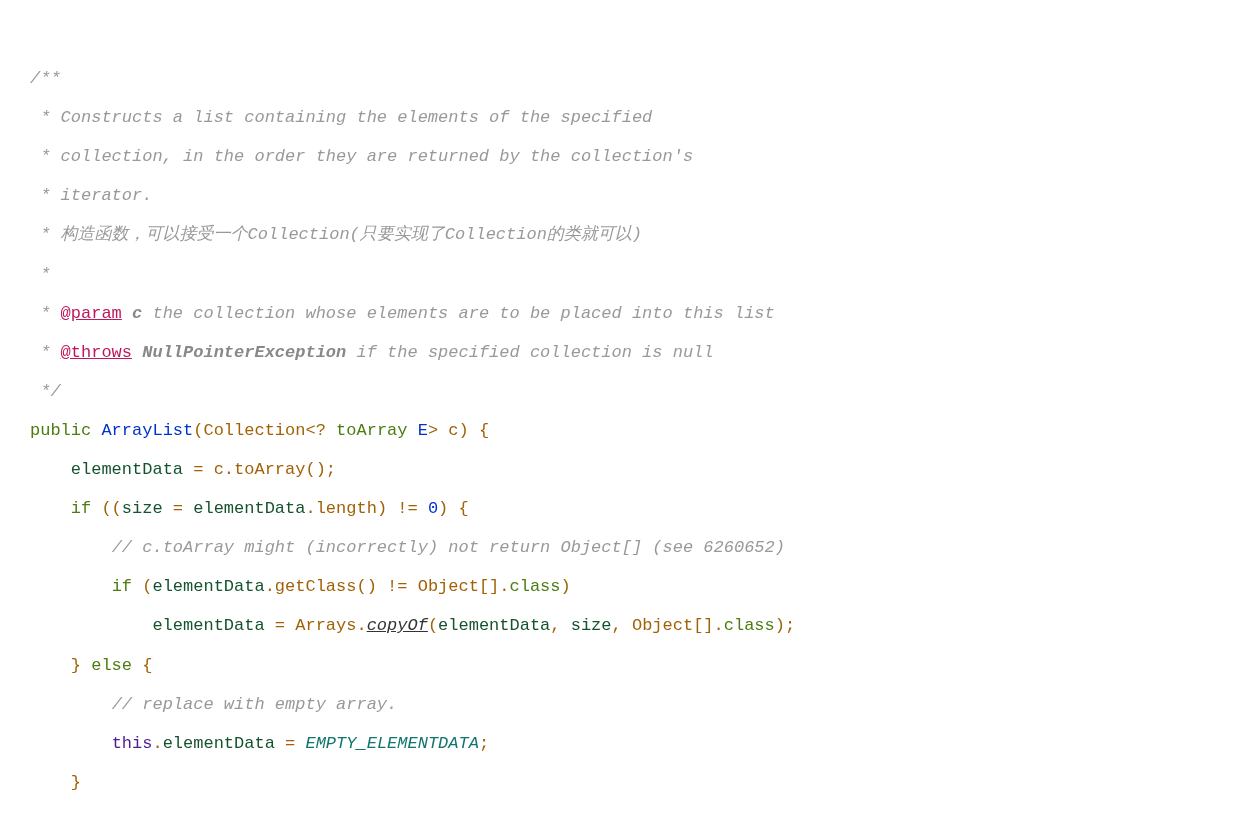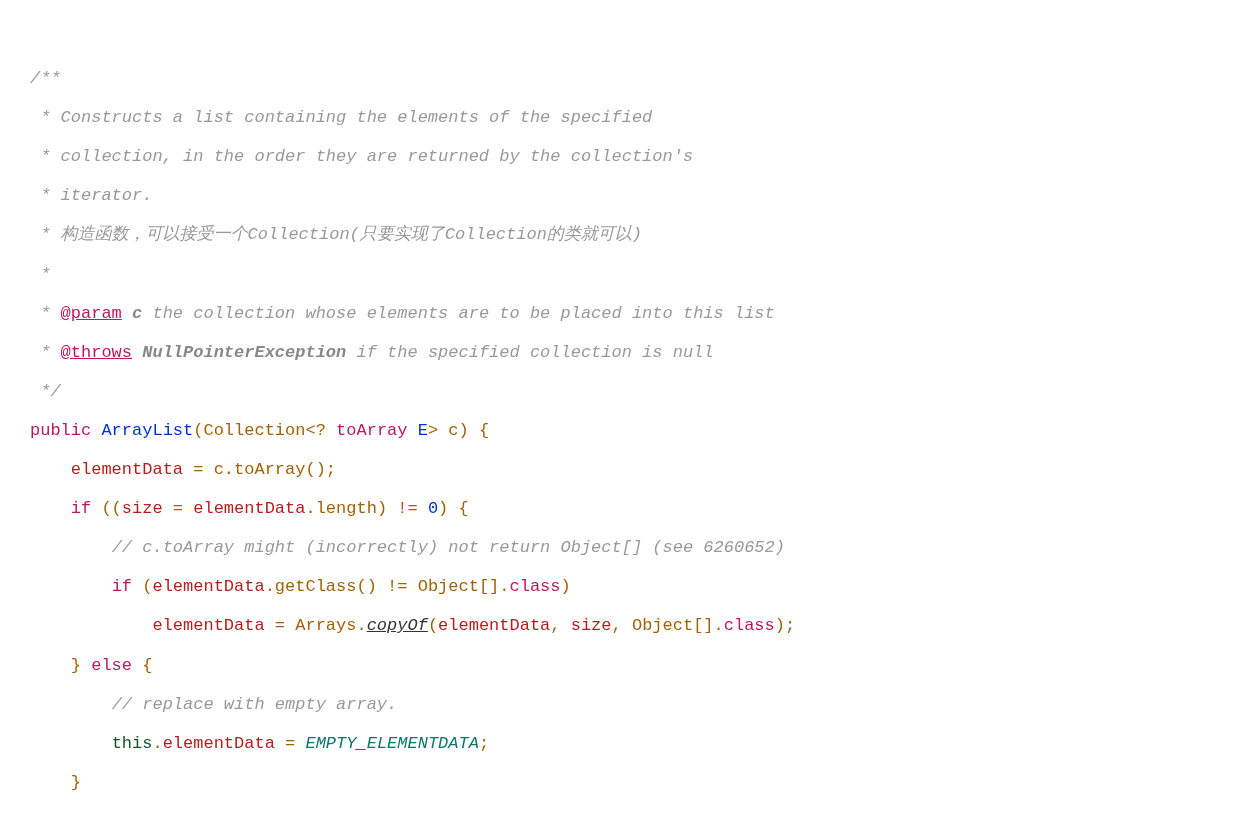--- a/index.html
+++ b/index.html
@@ -10,25 +10,25 @@
     font-size: 17px;
     line-height: 2.3;
     color: #333;
   }
   .code-block {
     white-space: pre;
   }
   .comment { color: #999999; font-style: italic; }
   .tag { color: #be185d; text-decoration: underline; }
   .param-name { color: #888; font-style: italic; font-weight: bold; }
-  .keyword { color: #be185d; font-weight: normal; text-align: right; }
+  .keyword { color: #4d7c0f; font-weight: normal; text-align: right; }
   .method-name { color: #0033cc; font-weight: normal; }
   .type-param { color: #0033cc; }
-  .field { color: #b91c1c; }
-  .this-kw { color: #14532d; }
+  .field { color: #14532d; }
+  .this-kw { color: #4c1d95; }
   .static-call { color: #333; font-style: italic; text-decoration: underline; }
   .constant { color: #0f766e; font-style: italic; }
   .number { color: #0033cc; }
   .normal { color: #a16207; }
 </style>
 </head>
 <body>
 
 <div class="code-block">
 <span class="comment">/**</span>

